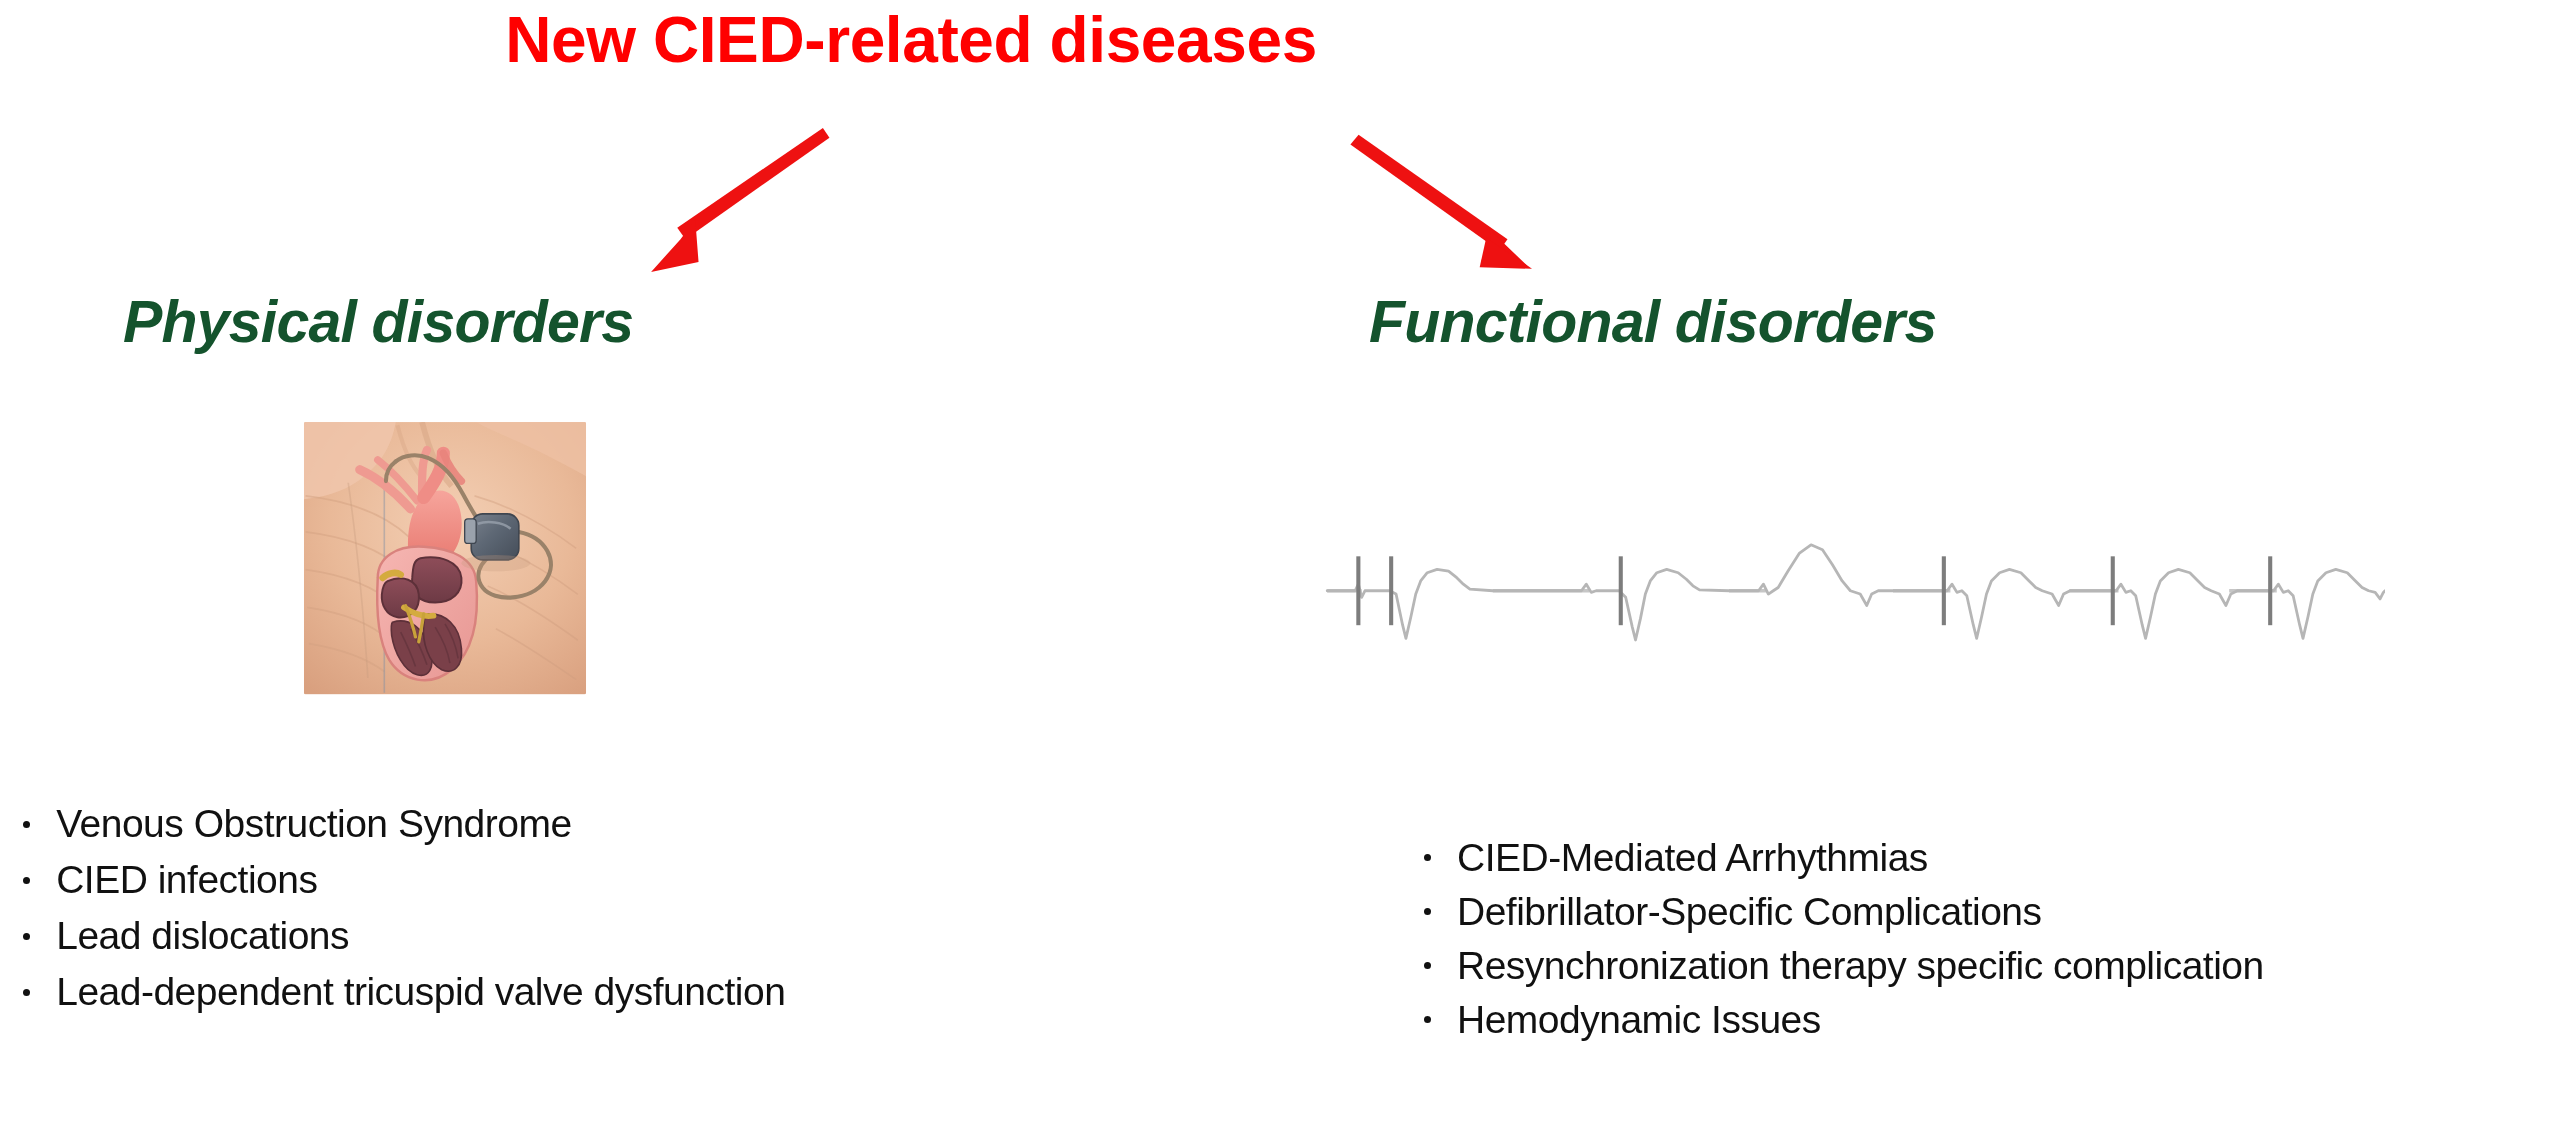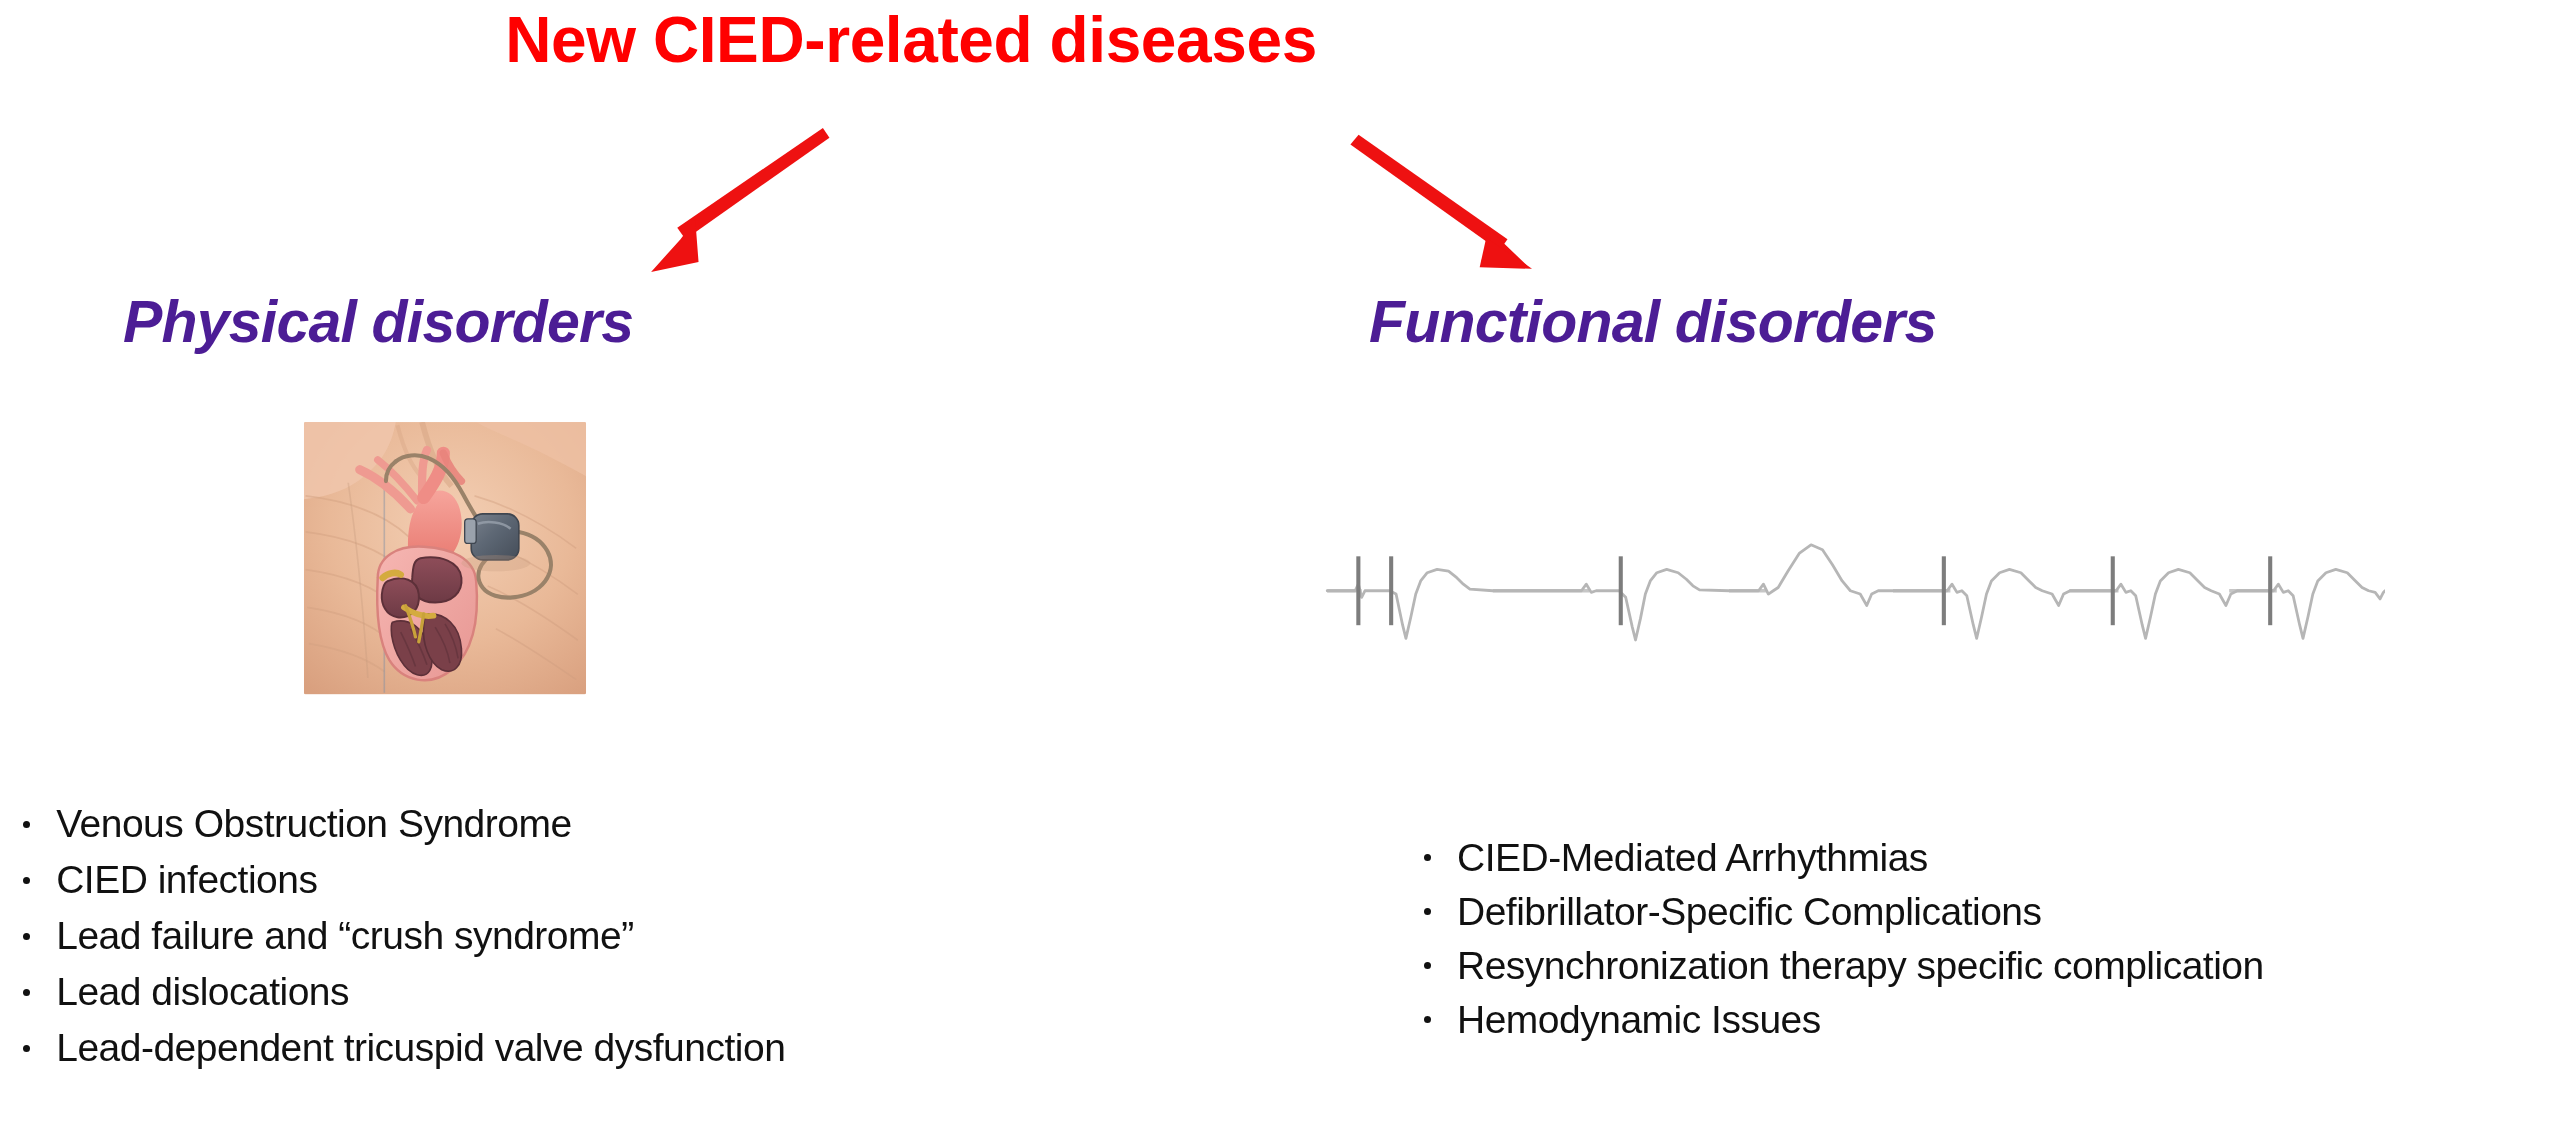--- a/index.html
+++ b/index.html
@@ -46,21 +46,21 @@
   #arrow-right { left: 1296px; top: 115px; width: 279px; height: 180px; }
 
   
   .col-heading {
     position: absolute;
     font-family: "Liberation Sans", sans-serif;
     font-weight: bold;
     font-style: italic;
     font-size: 59px;
     line-height: 66px;
-    color: #4c1d95;
+    color: #14532d;
     white-space: nowrap;
     letter-spacing: -0.8px;
   }
   #heading-physical   { left: 123px;  top: 289px; }
   #heading-functional { left: 1369px; top: 289px; }
 
   
   #figure-implant {
     position: absolute;
     left: 299px;
@@ -327,24 +327,20 @@
   <li class="bullet-row">
     <span class="bullet-dot"></span>
     <span class="bullet-text">Venous Obstruction Syndrome</span>
   </li>
   <li class="bullet-row">
     <span class="bullet-dot"></span>
     <span class="bullet-text">CIED infections</span>
   </li>
   <li class="bullet-row">
     <span class="bullet-dot"></span>
-    <span class="bullet-text">Lead failure and “crush syndrome”</span>
-  </li>
-  <li class="bullet-row">
-    <span class="bullet-dot"></span>
     <span class="bullet-text">Lead dislocations</span>
   </li>
   <li class="bullet-row">
     <span class="bullet-dot"></span>
     <span class="bullet-text">Lead-dependent tricuspid valve dysfunction</span>
   </li>
 </ul>
 
 <ul class="bullet-list" id="list-functional">
   <li class="bullet-row">

